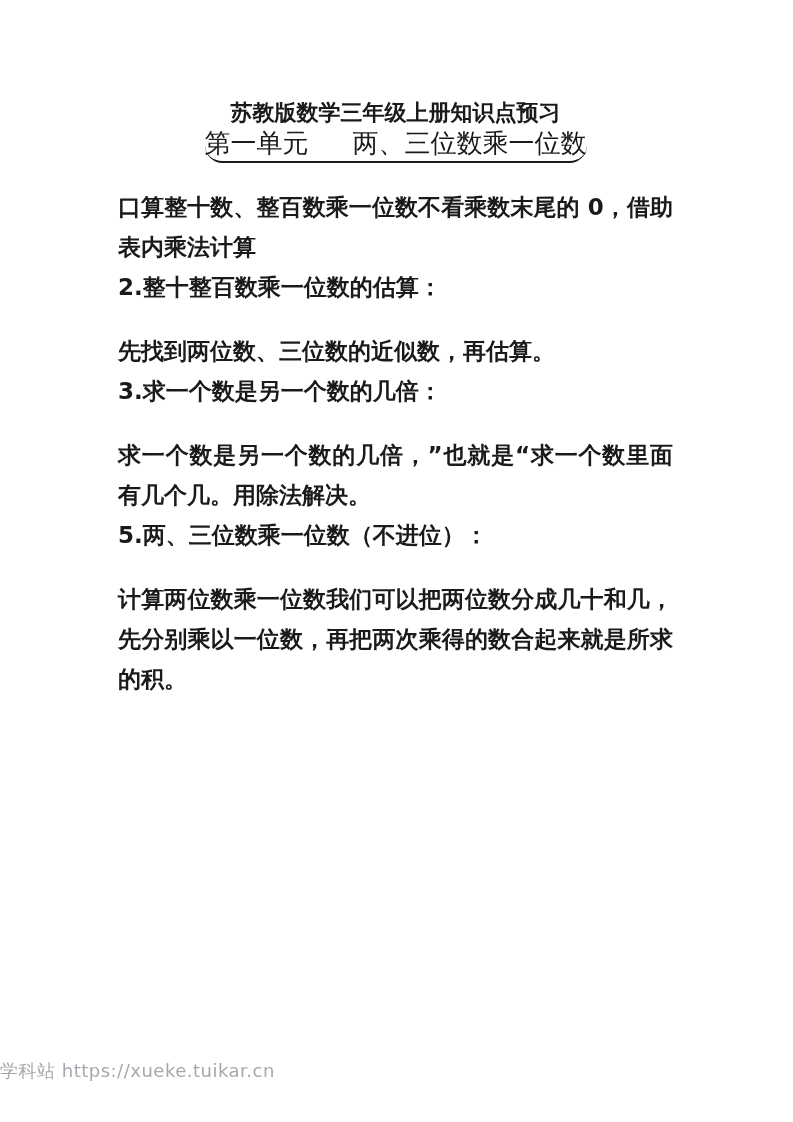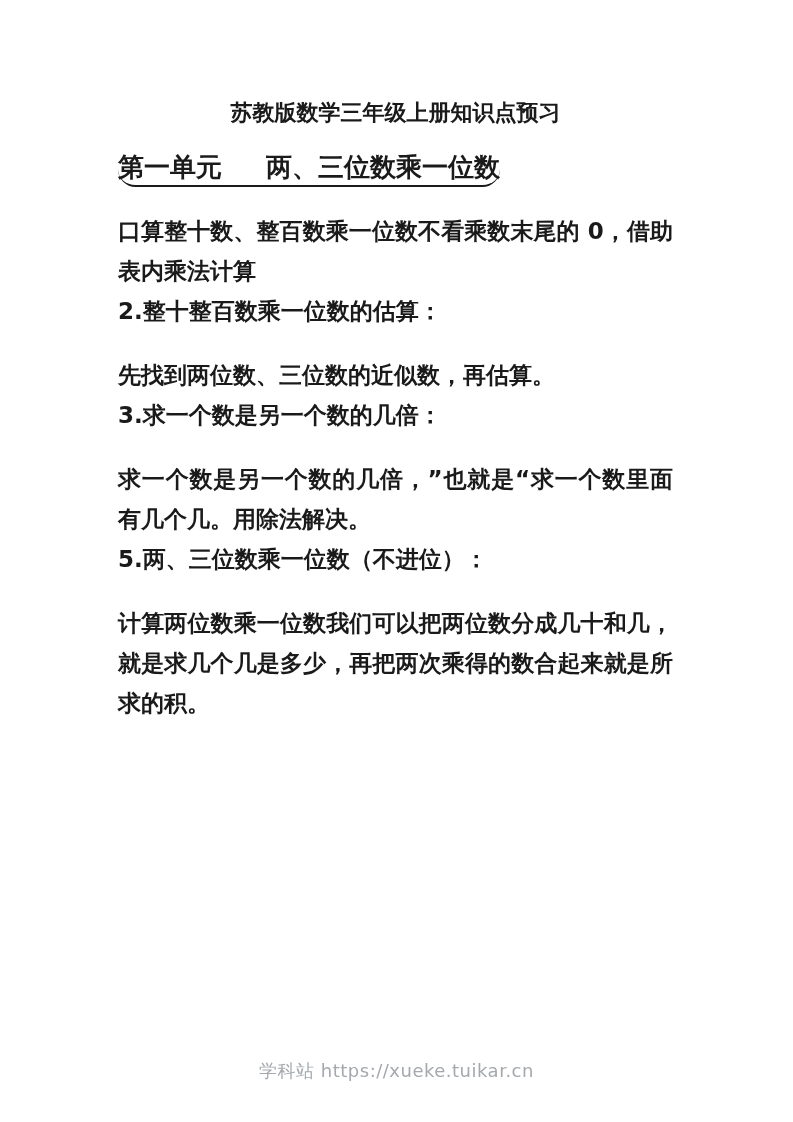--- a/index.html
+++ b/index.html
@@ -19,23 +19,24 @@
     padding: 98px 120px 0 118px;
   }
   .doc-title {
     text-align: center;
     font-size: 22px;
     font-weight: bold;
     line-height: 30px;
     white-space: nowrap;
   }
   .doc-subtitle {
-    margin-top: 24px;
+    text-align: center;
+    margin-top: 0;
     font-size: 26px;
-    font-weight: bold;
+    font-weight: normal;
     line-height: 30px;
     white-space: nowrap;
   }
   .doc-subtitle .underlined {
     display: inline-block;
     border-bottom: 2px solid #1a1a1a;
     padding-bottom: 3px;
   }
   .subtitle-gap {
     display: inline-block;
@@ -47,21 +48,21 @@
     font-weight: bold;
     line-height: 40px;
   }
   .content p { margin: 0; }
   .content .body { text-align: justify; margin-top: 24px; }
   .doc-footer {
     position: absolute;
     left: 0;
     right: 0;
     bottom: 40px;
-    text-align: center;
+    text-align: left;
     font-size: 18px;
     line-height: 22px;
     font-weight: normal;
     color: #a5a9ad;
     letter-spacing: 0.5px;
   }
 </style>
 </head>
 <body>
 
@@ -85,21 +86,21 @@
     </section>
 
     <section>
       <p class="heading">3.求一个数是另一个数的几倍：</p>
       <p class="body">求一个数是另一个数的几倍，”也就是“求一个数里面有几个几。用除法解决。</p>
     </section>
 
 
     <section>
       <p class="heading">5.两、三位数乘一位数（不进位）：</p>
-      <p class="body">计算两位数乘一位数我们可以把两位数分成几十和几，就是求几个几是多少，再把两次乘得的数合起来就是所求的积。</p>
+      <p class="body">计算两位数乘一位数我们可以把两位数分成几十和几，先分别乘以一位数，再把两次乘得的数合起来就是所求的积。</p>
     </section>
 
 
   </div>
 
   <div class="doc-footer">学科站 https://xueke.tuikar.cn</div>
 
 </div>
 
 </body></html>

